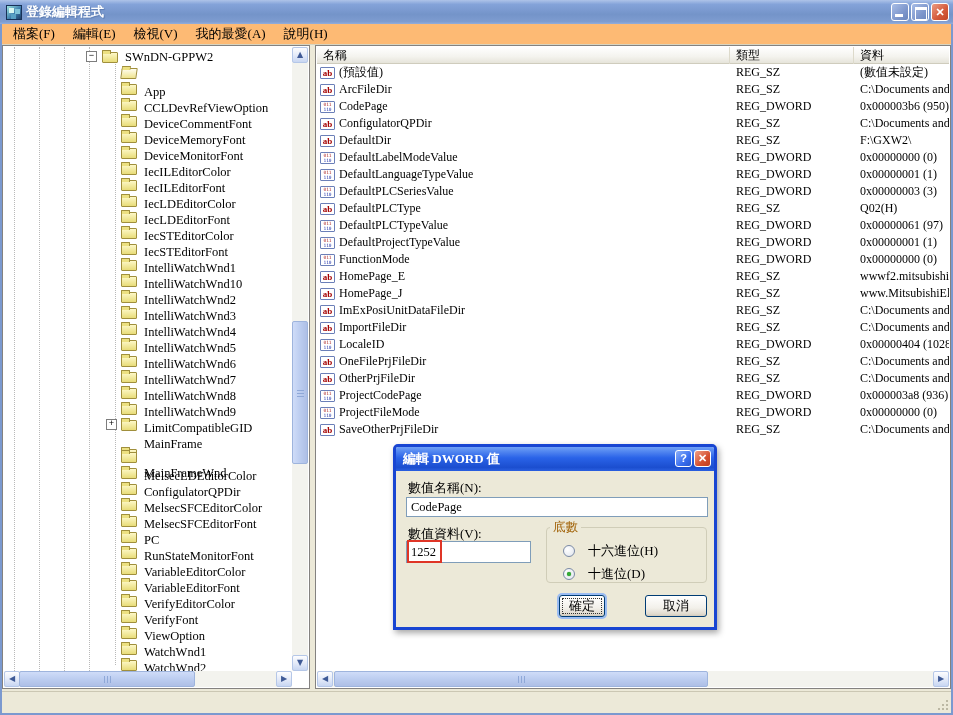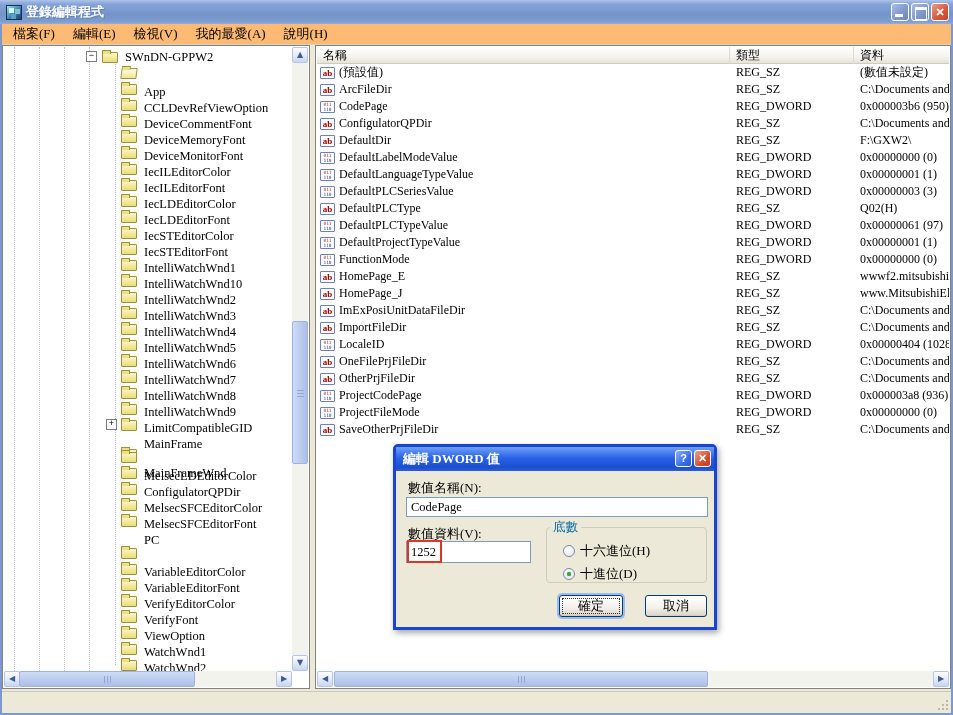--- a/index.html
+++ b/index.html
@@ -121,30 +121,30 @@
     font:bold 11px/15px "Liberation Sans",sans-serif; color:#fff; }
   .dbtn.help { background:linear-gradient(135deg,#8cb0f8 0%,#3a6ff0 60%,#2757cf 100%); }
   .dbtn.close { background:linear-gradient(135deg,#f0a088 0%,#d5502f 60%,#c03e1f 100%); }
   .dlg-label { position:absolute; font-size:13px; }
   .dlg-field { position:absolute; background:#fff; border:1px solid #7f9db9; font-size:12.5px;
     line-height:18px; padding:0 4px; font-family:"Liberation Serif","DejaVu Serif",serif; }
   .red-annotation { position:absolute; left:11px; top:93px; width:35px; height:23px;
     border:2px solid #df3526; z-index:5; }
   .base-group { position:absolute; left:150px; top:72px; width:161px; height:64px;
     border:1px solid #d0cdb8; border-radius:4px; }
-  .base-group legend { font-size:12.5px; color:#0369a1; padding:0 3px; margin-left:3px; }
-  .radio-row { position:absolute; left:16px; display:flex; align-items:center; gap:5px; font-size:13px; }
+  .base-group legend { font-size:12.5px; color:#a16207; padding:0 3px; margin-left:3px; }
+  .radio-row { position:absolute; left:16px; display:flex; align-items:center; gap:13px; font-size:13px; }
   .radio { width:12px; height:12px; border-radius:50%; border:1px solid #7b8aa5;
     background:radial-gradient(circle at 35% 35%,#ffffff,#dfe4ec); position:relative; flex:none; }
   .radio.checked::after { content:""; position:absolute; left:3px; top:3px; width:4px; height:4px;
     border-radius:50%; background:#35ac35; box-shadow:0 0 1px #1f7a1f; }
   .dlg-button { position:absolute; height:22px; border:1px solid #003c74; border-radius:3px;
     background:linear-gradient(180deg,#ffffff 0%,#f2f0ea 60%,#e0dace 90%,#d2cabb 100%);
     font-size:13px; text-align:center; line-height:20px; font-family:"Liberation Serif",serif; }
-  .dlg-button.ok { left:163px; top:148px; width:64px; box-shadow:0 0 0 2px #9abcf3; outline:1px dotted #333; outline-offset:-4px; }
+  .dlg-button.ok { left:163px; top:148px; width:46px; box-shadow:0 0 0 2px #9abcf3; outline:1px dotted #333; outline-offset:-4px; }
   .dlg-button.cancel { left:249px; top:148px; width:62px; }
 </style>
 </head>
 <body>
 
 <div class="window">
   <div class="frame-left"></div>
   <div class="frame-right"></div>
   <div class="frame-bottom"></div>
 
@@ -287,20 +287,24 @@
           <span class="folder"></span>
           <span class="tlabel">MelsecSFCEditorColor</span>
         </div>
         <div class="tree-row child" style="top: 450px;">
           <span class="folder"></span>
           <span class="tlabel">MelsecSFCEditorFont</span>
         </div>
         <div class="tree-row child" style="top: 466px;">
           <span class="folder"></span>
           <span class="tlabel">PC</span>
+        </div>
+        <div class="tree-row child" style="top: 482px;">
+          <span class="folder"></span>
+          <span class="tlabel">RunStateMonitorFont</span>
         </div>
         <div class="tree-row child" style="top: 498px;">
           <span class="folder"></span>
           <span class="tlabel">VariableEditorColor</span>
         </div>
         <div class="tree-row child" style="top: 514px;">
           <span class="folder"></span>
           <span class="tlabel">VariableEditorFont</span>
         </div>
         <div class="tree-row child" style="top: 530px;">

